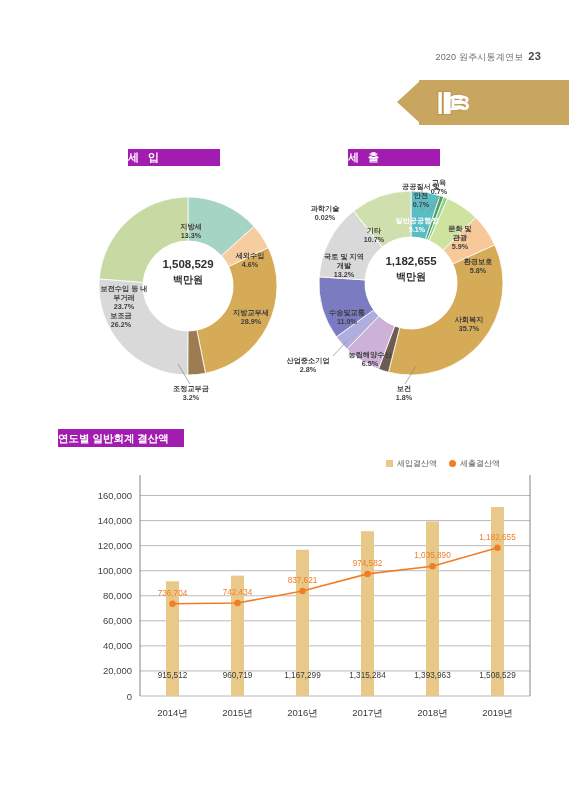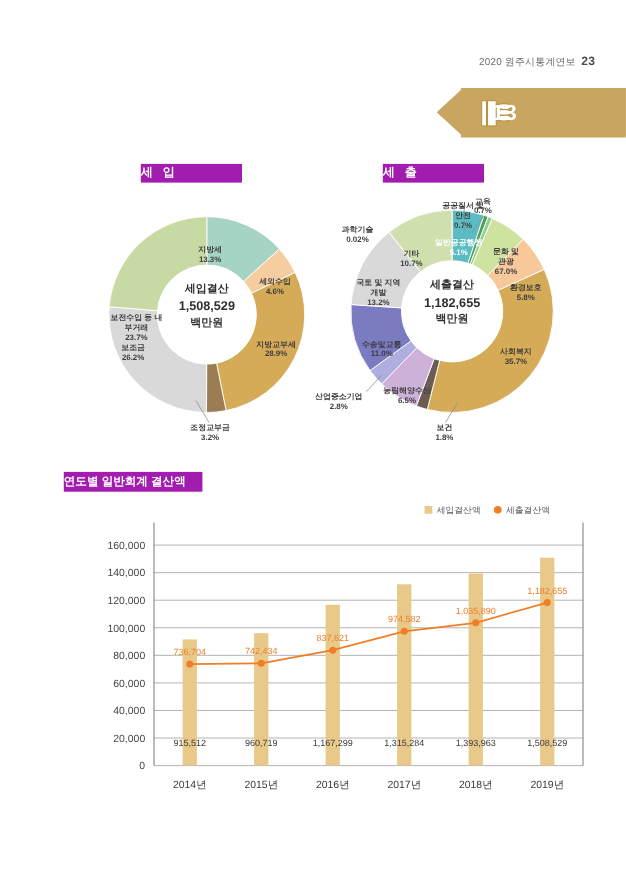--- a/index.html
+++ b/index.html
@@ -176,21 +176,20 @@
         <path d="M 0 -89 A 89 89 0 0 1 66.06492621535922 -59.6357738623315 L 33.40361437855242 -30.152919368594578 A 45 45 0 0 0 0 -45 Z" fill="#a6d4c4" stroke="#ffffff" stroke-width="0.8"></path>
         <path d="M 66.06492621535922 -59.6357738623315 A 89 89 0 0 1 80.33310236254403 -38.30917207156824 L 40.617860745106526 -19.369806103601917 A 45 45 0 0 0 33.40361437855242 -30.152919368594578 Z" fill="#f6cda0" stroke="#ffffff" stroke-width="0.8"></path>
         <path d="M 80.33310236254403 -38.30917207156824 A 89 89 0 0 1 17.51741979062583 87.25903966855807 L 8.857122366046768 44.1197391582597 A 45 45 0 0 0 40.617860745106526 -19.369806103601917 Z" fill="#d5ab58" stroke="#ffffff" stroke-width="0.8"></path>
         <path d="M 17.51741979062583 87.25903966855807 A 89 89 0 0 1 -0.27988116648846434 88.99955992325269 L -0.14151294934809994 44.999777489285066 A 45 45 0 0 0 8.857122366046768 44.1197391582597 Z" fill="#9c7d53" stroke="#ffffff" stroke-width="0.8"></path>
         <path d="M -0.27988116648846434 88.99955992325269 A 89 89 0 0 1 -88.71399317397605 -7.1293348306647255 L -44.855389807066544 -3.6047198582012654 A 45 45 0 0 0 -0.14151294934809994 44.999777489285066 Z" fill="#d9d9d9" stroke="#ffffff" stroke-width="0.8"></path>
         <path d="M -88.71399317397605 -7.1293348306647255 A 89 89 0 0 1 -1.0084659237813404e-13 -89 L -5.098985007883182e-14 -45 A 45 45 0 0 0 -44.855389807066544 -3.6047198582012654 Z" fill="#c8daa3" stroke="#ffffff" stroke-width="0.8"></path>
       </g>
     <circle cx="90" cy="90" r="45" fill="#ffffff"></circle>
   </svg>
   <div class="donut-center-text" style="top:60px;">
-    <div>세입결산</div>
     <div class="amount">1,508,529</div>
     <div>백만원</div>
   </div>
 
   
   <div class="slice-label" style="left:68px; top:26px; width:50px;">
     <span>지방세</span><br><span>13.3%</span>
   </div>
   <div class="slice-label" style="left:128px; top:55px; width:48px;">
     <span>세외수입</span><br><span>4.6%</span>
@@ -228,21 +227,20 @@
         <path d="M -32.4904606161581 86.07188837797088 A 92 92 0 0 1 -64.02314638652285 66.06842458216985 L -32.01157319326143 33.03421229108493 A 46 46 0 0 0 -16.24523030807905 43.03594418898544 Z" fill="#cdb1d9" stroke="#ffffff" stroke-width="0.8"></path>
         <path d="M -64.02314638652285 66.06842458216985 A 92 92 0 0 1 -74.605987672368 53.832579386747526 L -37.302993836184 26.916289693373763 A 46 46 0 0 0 -32.01157319326143 33.03421229108493 Z" fill="#b0aede" stroke="#ffffff" stroke-width="0.8"></path>
         <path d="M -74.605987672368 53.832579386747526 A 92 92 0 0 1 -91.79570221957721 -6.127728291521121 L -45.897851109788604 -3.0638641457605607 A 46 46 0 0 0 -37.302993836184 26.916289693373763 Z" fill="#7a7bc0" stroke="#ffffff" stroke-width="0.8"></path>
         <path d="M -91.79570221957721 -6.127728291521121 A 92 92 0 0 1 -57.425653176939335 -71.8769389804677 L -28.712826588469667 -35.93846949023385 A 46 46 0 0 0 -45.897851109788604 -3.0638641457605607 Z" fill="#d9d9d9" stroke="#ffffff" stroke-width="0.8"></path>
         <path d="M -57.425653176939335 -71.8769389804677 A 92 92 0 0 1 -57.33521224484387 -71.94910309961274 L -28.667606122421937 -35.97455154980637 A 46 46 0 0 0 -28.712826588469667 -35.93846949023385 Z" fill="#cccccc" stroke="#ffffff" stroke-width="0.8"></path>
         <path d="M -57.33521224484387 -71.94910309961274 A 92 92 0 0 1 -2.25335011043113e-14 -92 L -1.126675055215565e-14 -46 A 46 46 0 0 0 -28.667606122421937 -35.97455154980637 Z" fill="#cfe0ae" stroke="#ffffff" stroke-width="0.8"></path>
       </g>
     <circle cx="93" cy="93" r="46" fill="#ffffff"></circle>
   </svg>
   <div class="donut-center-text" style="top:63px;">
-    <div>세출결산</div>
     <div class="amount">1,182,655</div>
     <div>백만원</div>
   </div>
 
   
   <div class="slice-label" style="left:73px; top:26px; width:52px; color:#ffffff;">
     <span>일반공공행정</span><br><span>5.1%</span>
   </div>
   
   <div class="slice-label wrap" style="left:80px; top:-28px; width:46px;margin-top:20px;">
@@ -253,21 +251,21 @@
   </svg>
   
   <div class="slice-label" style="left:104px; top:-12px; width:34px;">
     <span>교육</span><br><span>0.7%</span>
   </div>
   <svg style="position:absolute; left:110px; top:6px;" width="14" height="18">
     <line x1="12" y1="0" x2="1" y2="16" stroke="#8a8a8a" stroke-width="0.7"></line>
   </svg>
   
   <div class="slice-label wrap" style="left:126px; top:34px; width:32px;">
-    <span>문화 및 관광</span><br><span>67.0%</span>
+    <span>문화 및 관광</span><br><span>5.9%</span>
   </div>
   
   <div class="slice-label" style="left:137px; top:67px; width:46px;">
     <span>환경보호</span><br><span>5.8%</span>
   </div>
   
   <div class="slice-label" style="left:128px; top:125px; width:46px;">
     <span>사회복지</span><br><span>35.7%</span>
   </div>
   

